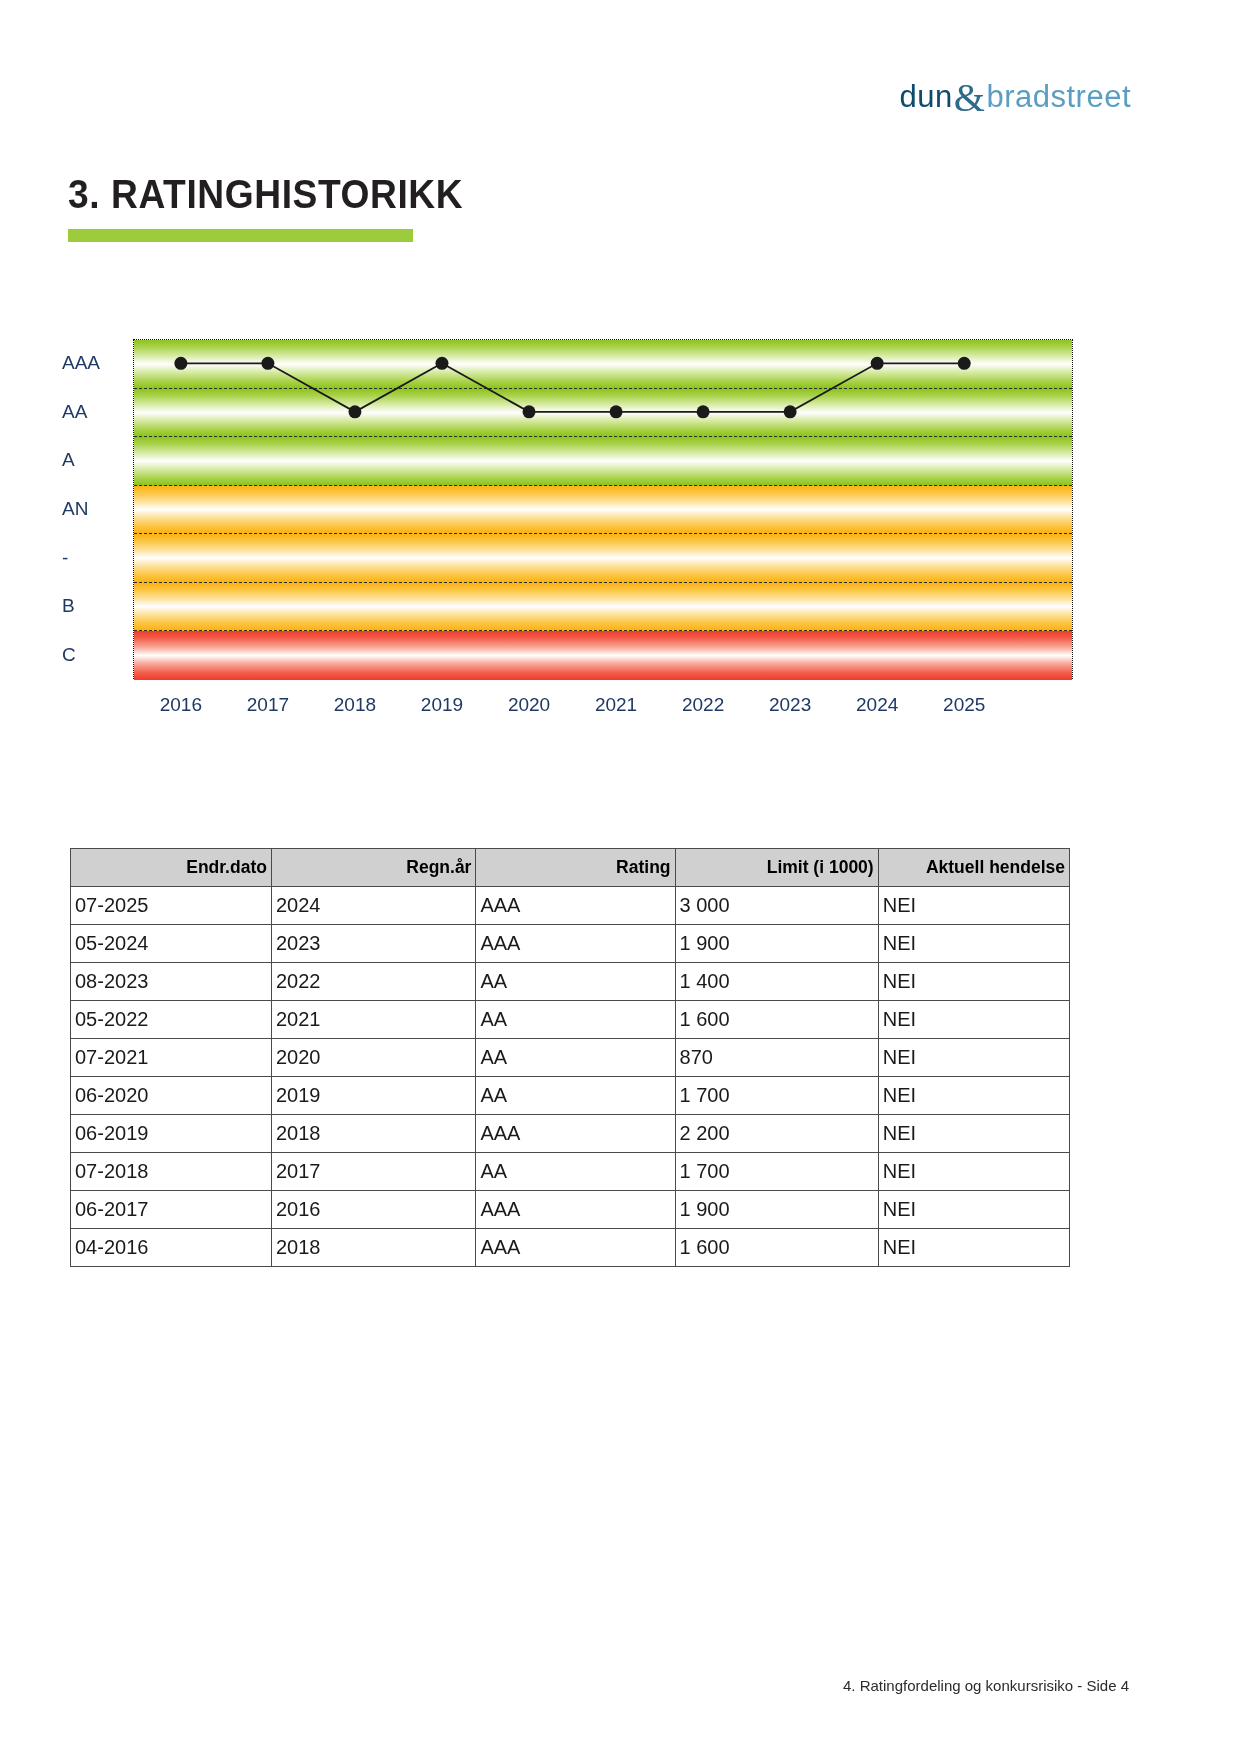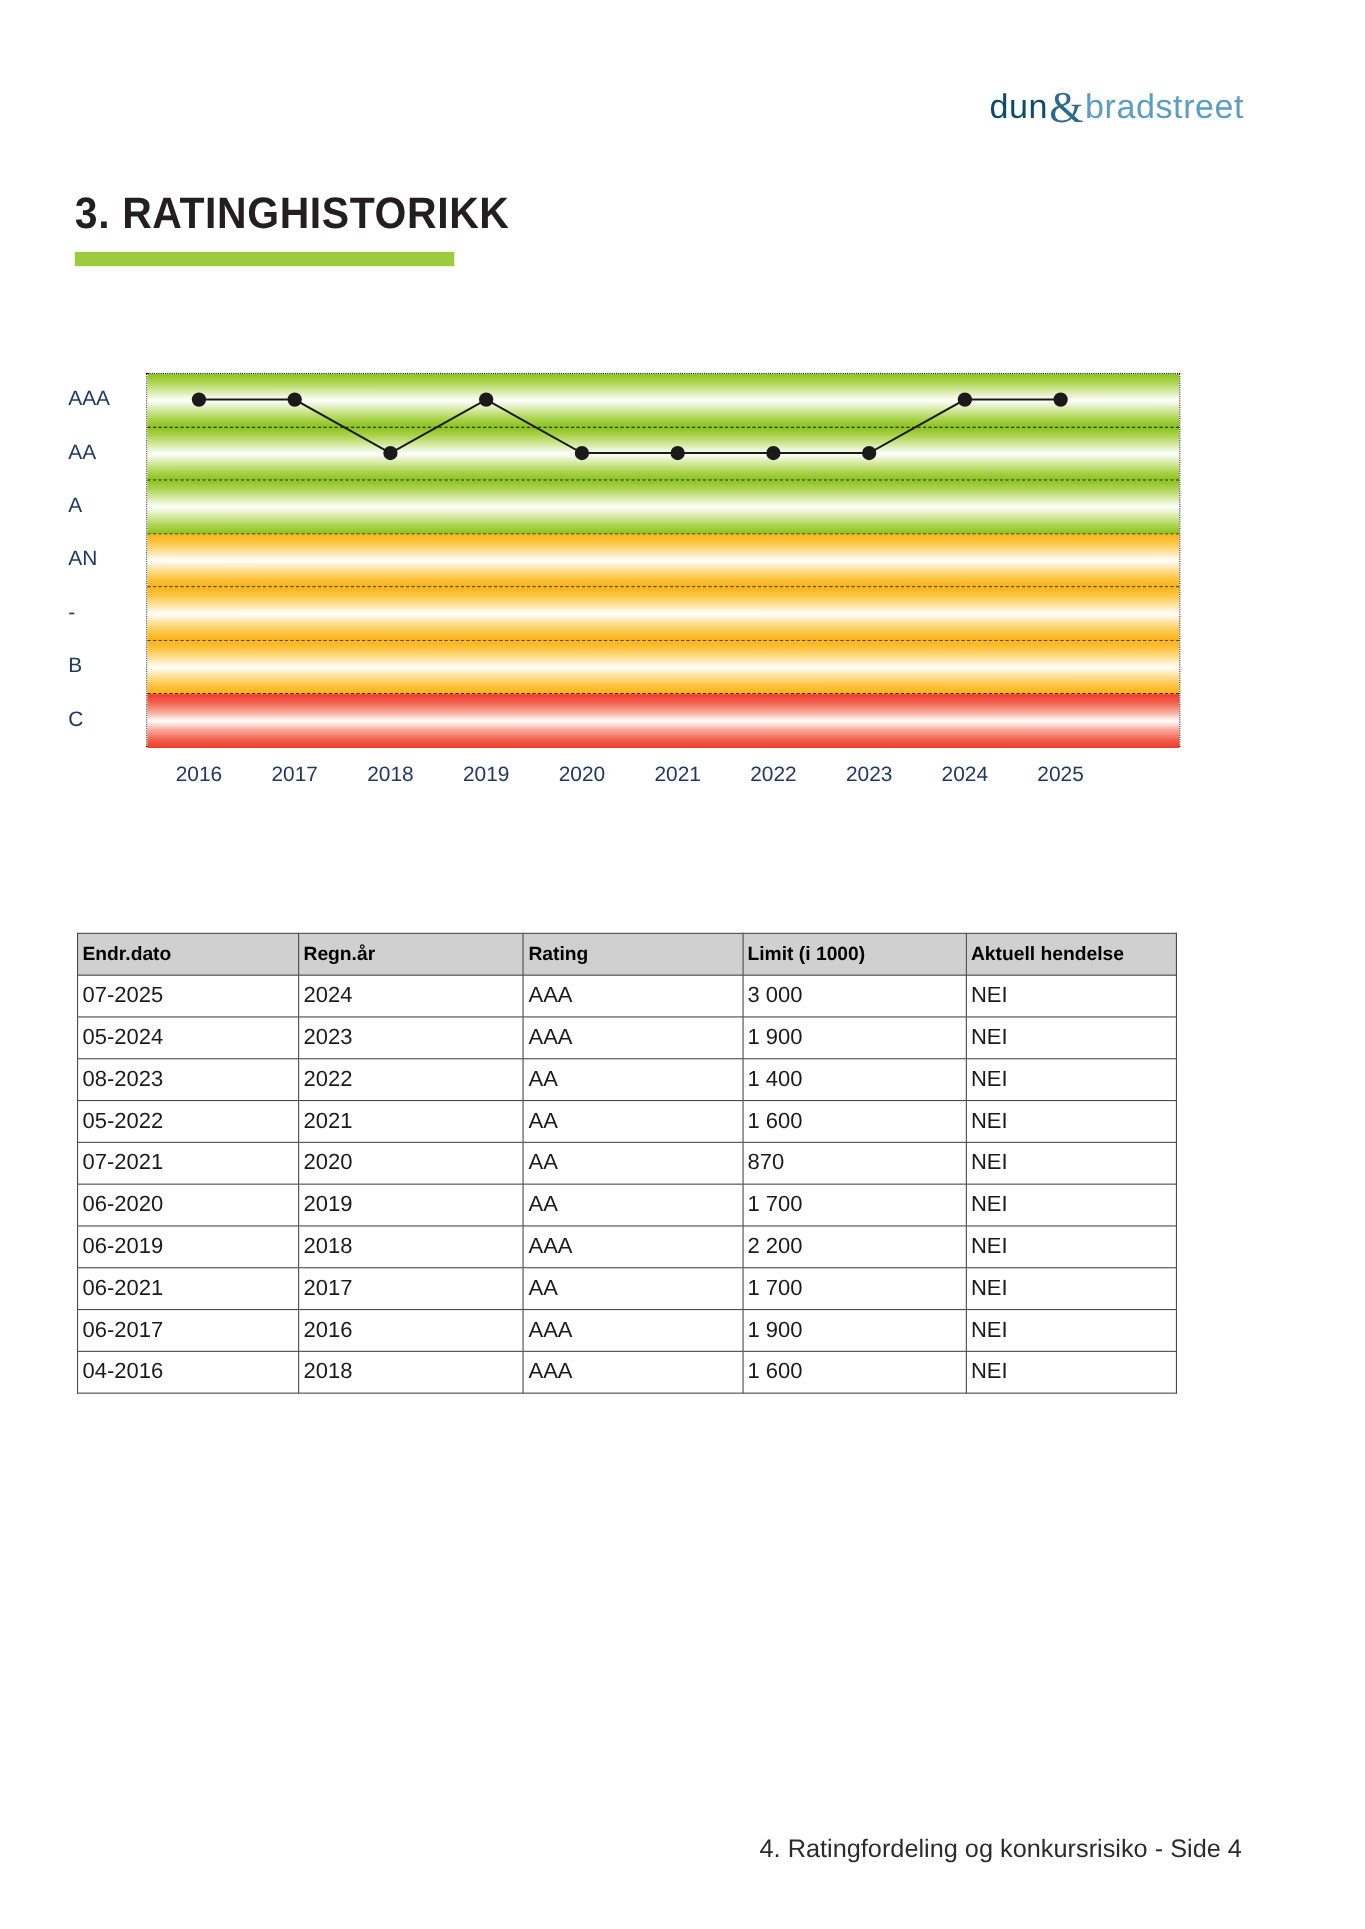--- a/index.html
+++ b/index.html
@@ -146,42 +146,42 @@
     border-collapse: collapse;
     font-size: 17px;
     color: #111;
   }
   .hist-table th {
     background: #d0d0d0;
     border: 1px solid #4a4a4a;
     font-weight: bold;
     font-size: 17.5px;
     padding: 8px 4px;
-    text-align: left;
+    text-align: right;
     color: #000;
   }
   .hist-table td {
     border: 1px solid #4a4a4a;
     padding: 7px 4px;
     text-align: left;
     color: #1a1a1a;
     font-size: 20px;
   }
   .col-date  { width: 200px; }
   .col-year  { width: 205px; margin-left: 16px; }
   .col-rate  { width: 200px; }
   .col-limit { width: 205px; }
   .col-event { width: 190px; }
 
   
   .footer {
     position: absolute;
     right: 112px;
     bottom: 60px;
-    font-size: 23px;
+    font-size: 15px;
     color: #2b2b2b;
     white-space: nowrap;
   }
 </style>
 </head>
 <body>
 
 <div class="logo">
   <span class="dun">dun</span><span class="amp">&amp;</span><span class="brad">bradstreet</span>
 </div>
@@ -289,21 +289,21 @@
         <td class="col-event">NEI</td>
       </tr>
       <tr>
         <td class="col-date">06-2019</td>
         <td class="col-year">2018</td>
         <td class="col-rate">AAA</td>
         <td class="col-limit">2 200</td>
         <td class="col-event">NEI</td>
       </tr>
       <tr>
-        <td class="col-date">06-2021</td>
+        <td class="col-date">07-2018</td>
         <td class="col-year">2017</td>
         <td class="col-rate">AA</td>
         <td class="col-limit">1 700</td>
         <td class="col-event">NEI</td>
       </tr>
       <tr>
         <td class="col-date">06-2017</td>
         <td class="col-year">2016</td>
         <td class="col-rate">AAA</td>
         <td class="col-limit">1 900</td>

